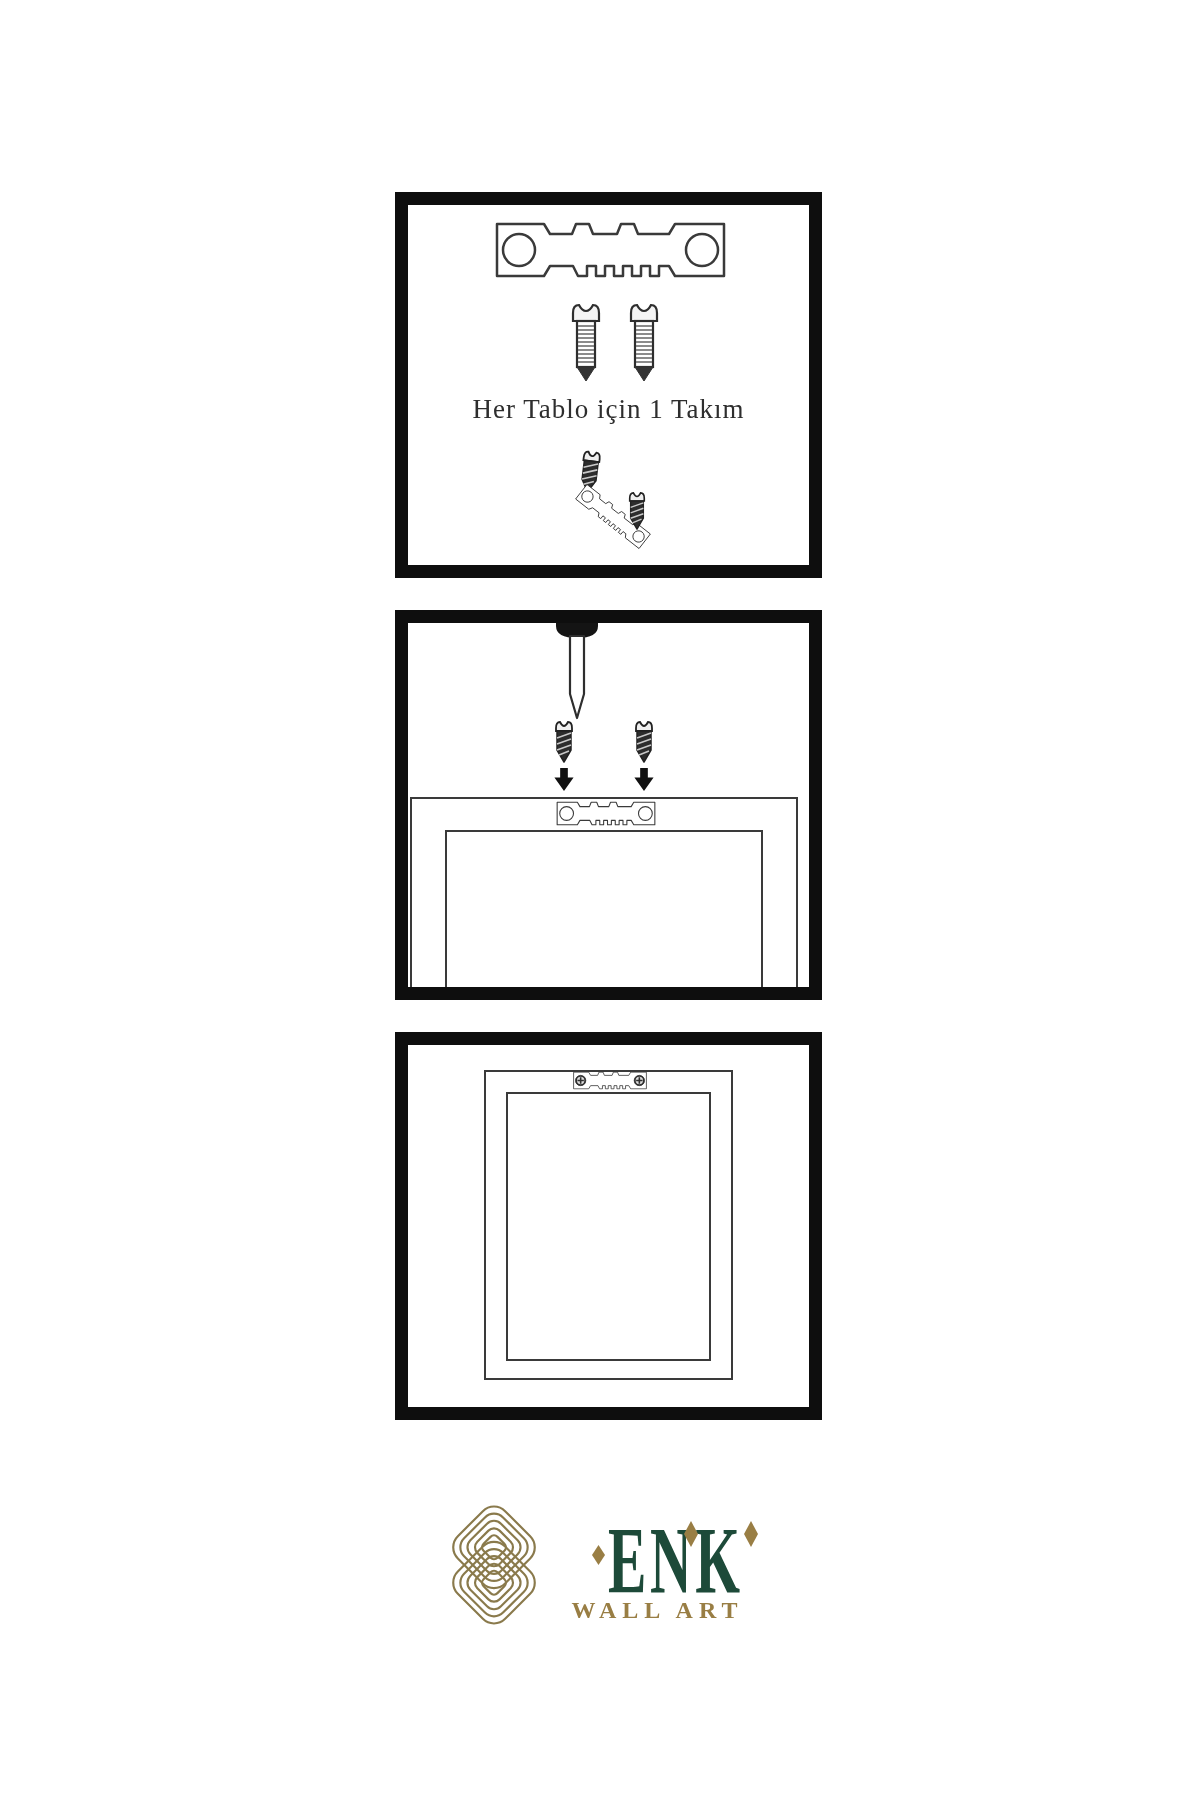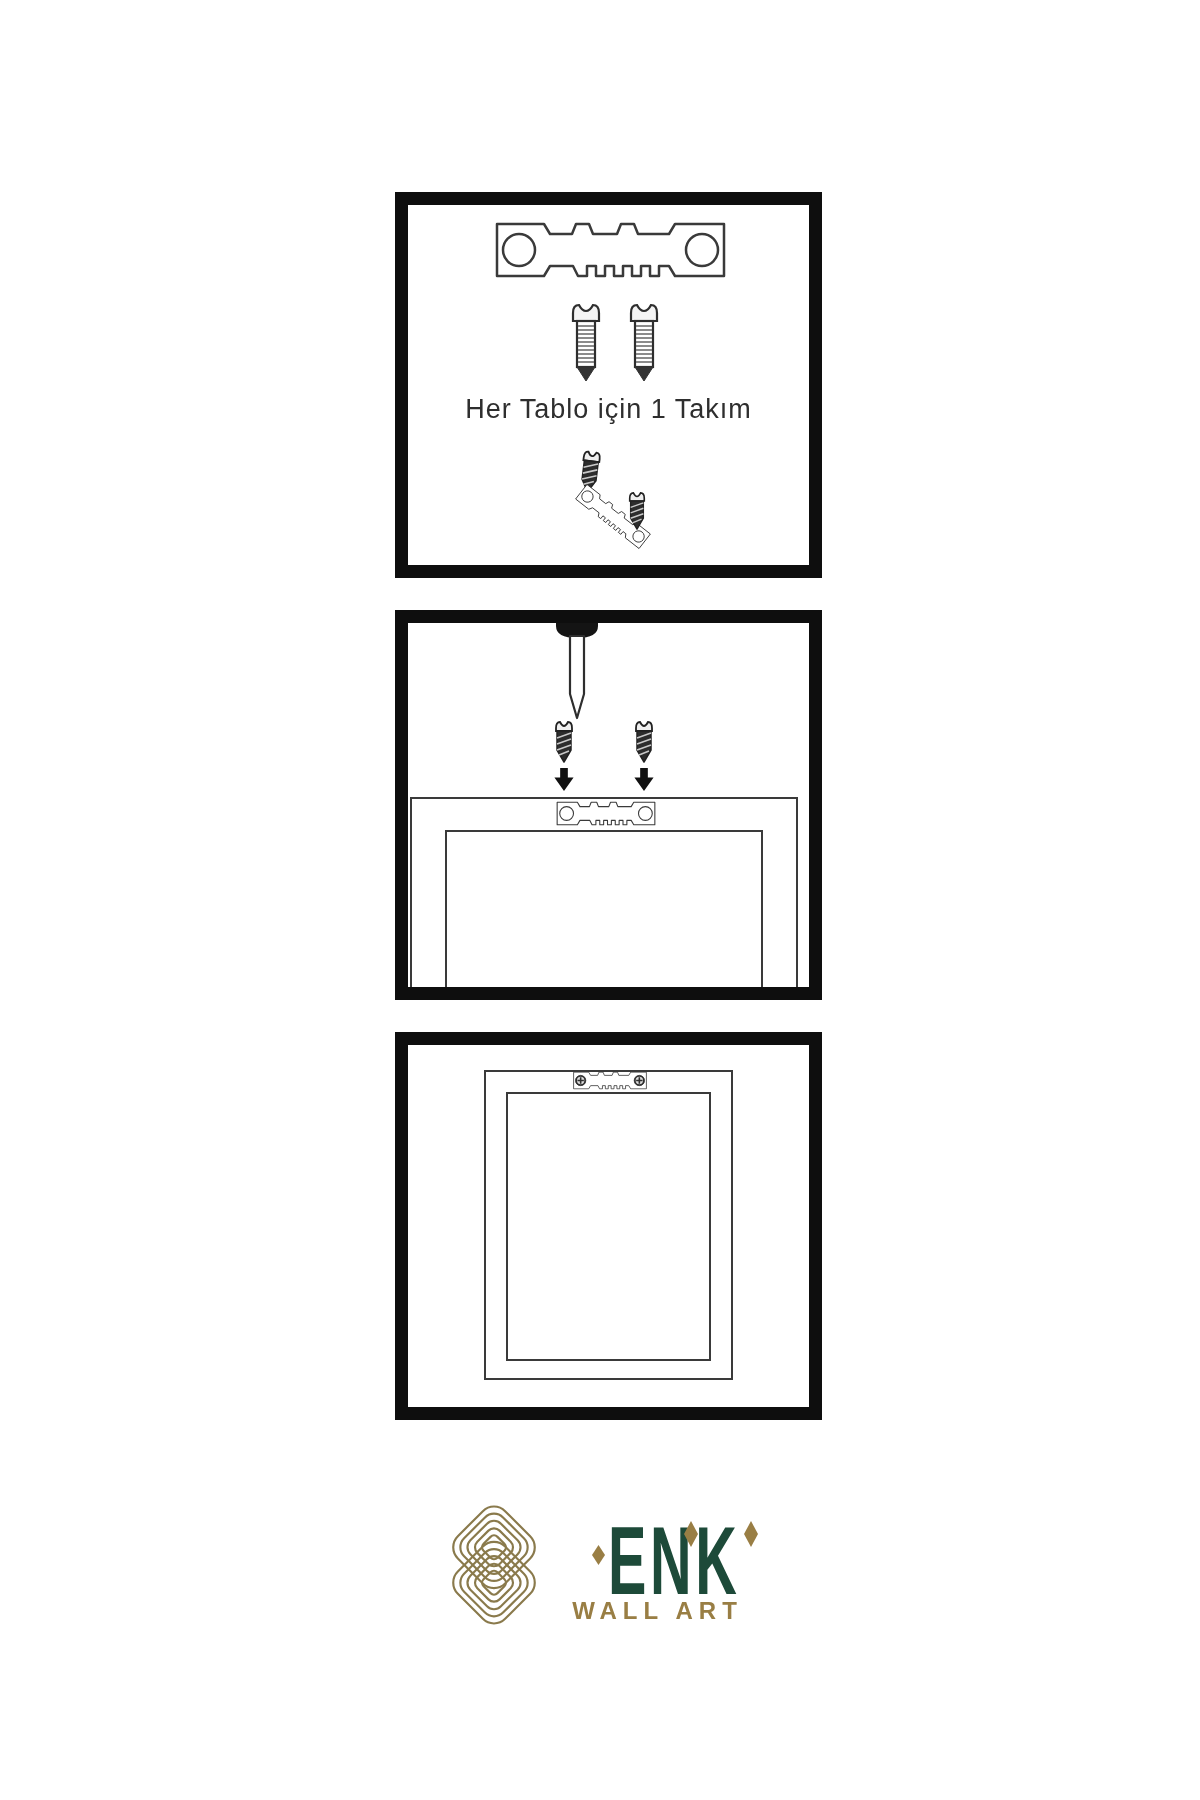--- a/index.html
+++ b/index.html
@@ -8,21 +8,21 @@
     --ink:#2e2e2e;
     --brand-green:#1d4a39;
     --brand-gold:#997e44;
     --knot-gold:#8a7a4c;
     --screw-dark:#2d2d2d;
   }
   html,body{margin:0;padding:0;background:#ffffff;}
   .page{
     position:relative;width:1200px;height:1800px;margin:0 auto;
     background:#ffffff;overflow:hidden;
-    font-family:Liberation Sans, sans-serif;
+    font-family:Liberation Serif, serif;
   }
   .abs{position:absolute;}
   .panel{
     position:absolute;left:395px;width:427px;
     border:13px solid var(--border);
     box-sizing:border-box;background:#fff;overflow:hidden;
   }
   #panel-1{top:192px;height:386px;}
   #panel-2{top:610px;height:390px;}
   #panel-3{top:1032px;height:388px;}

